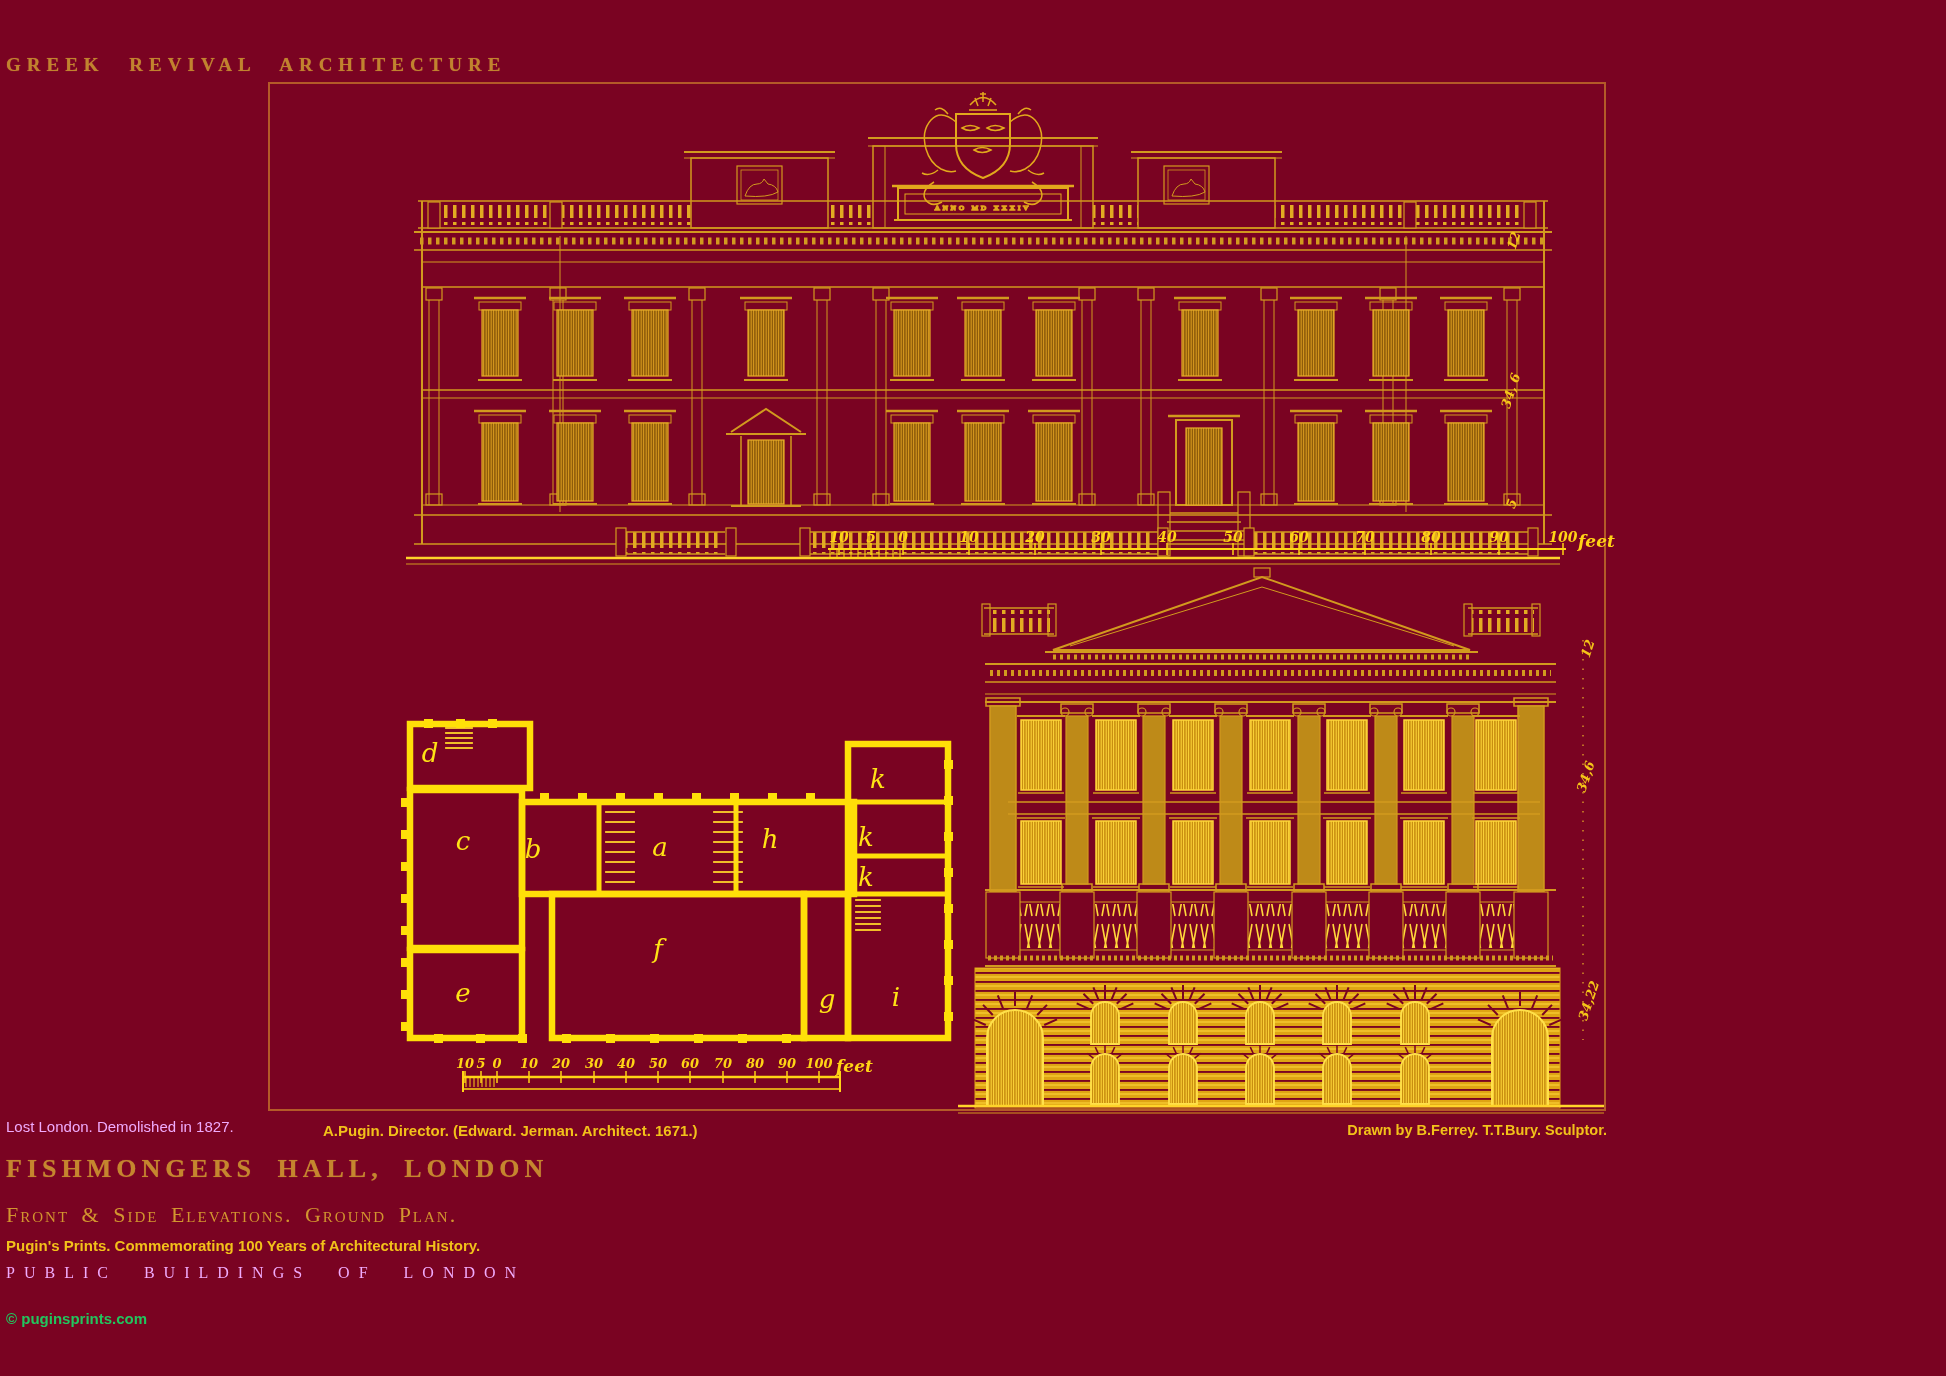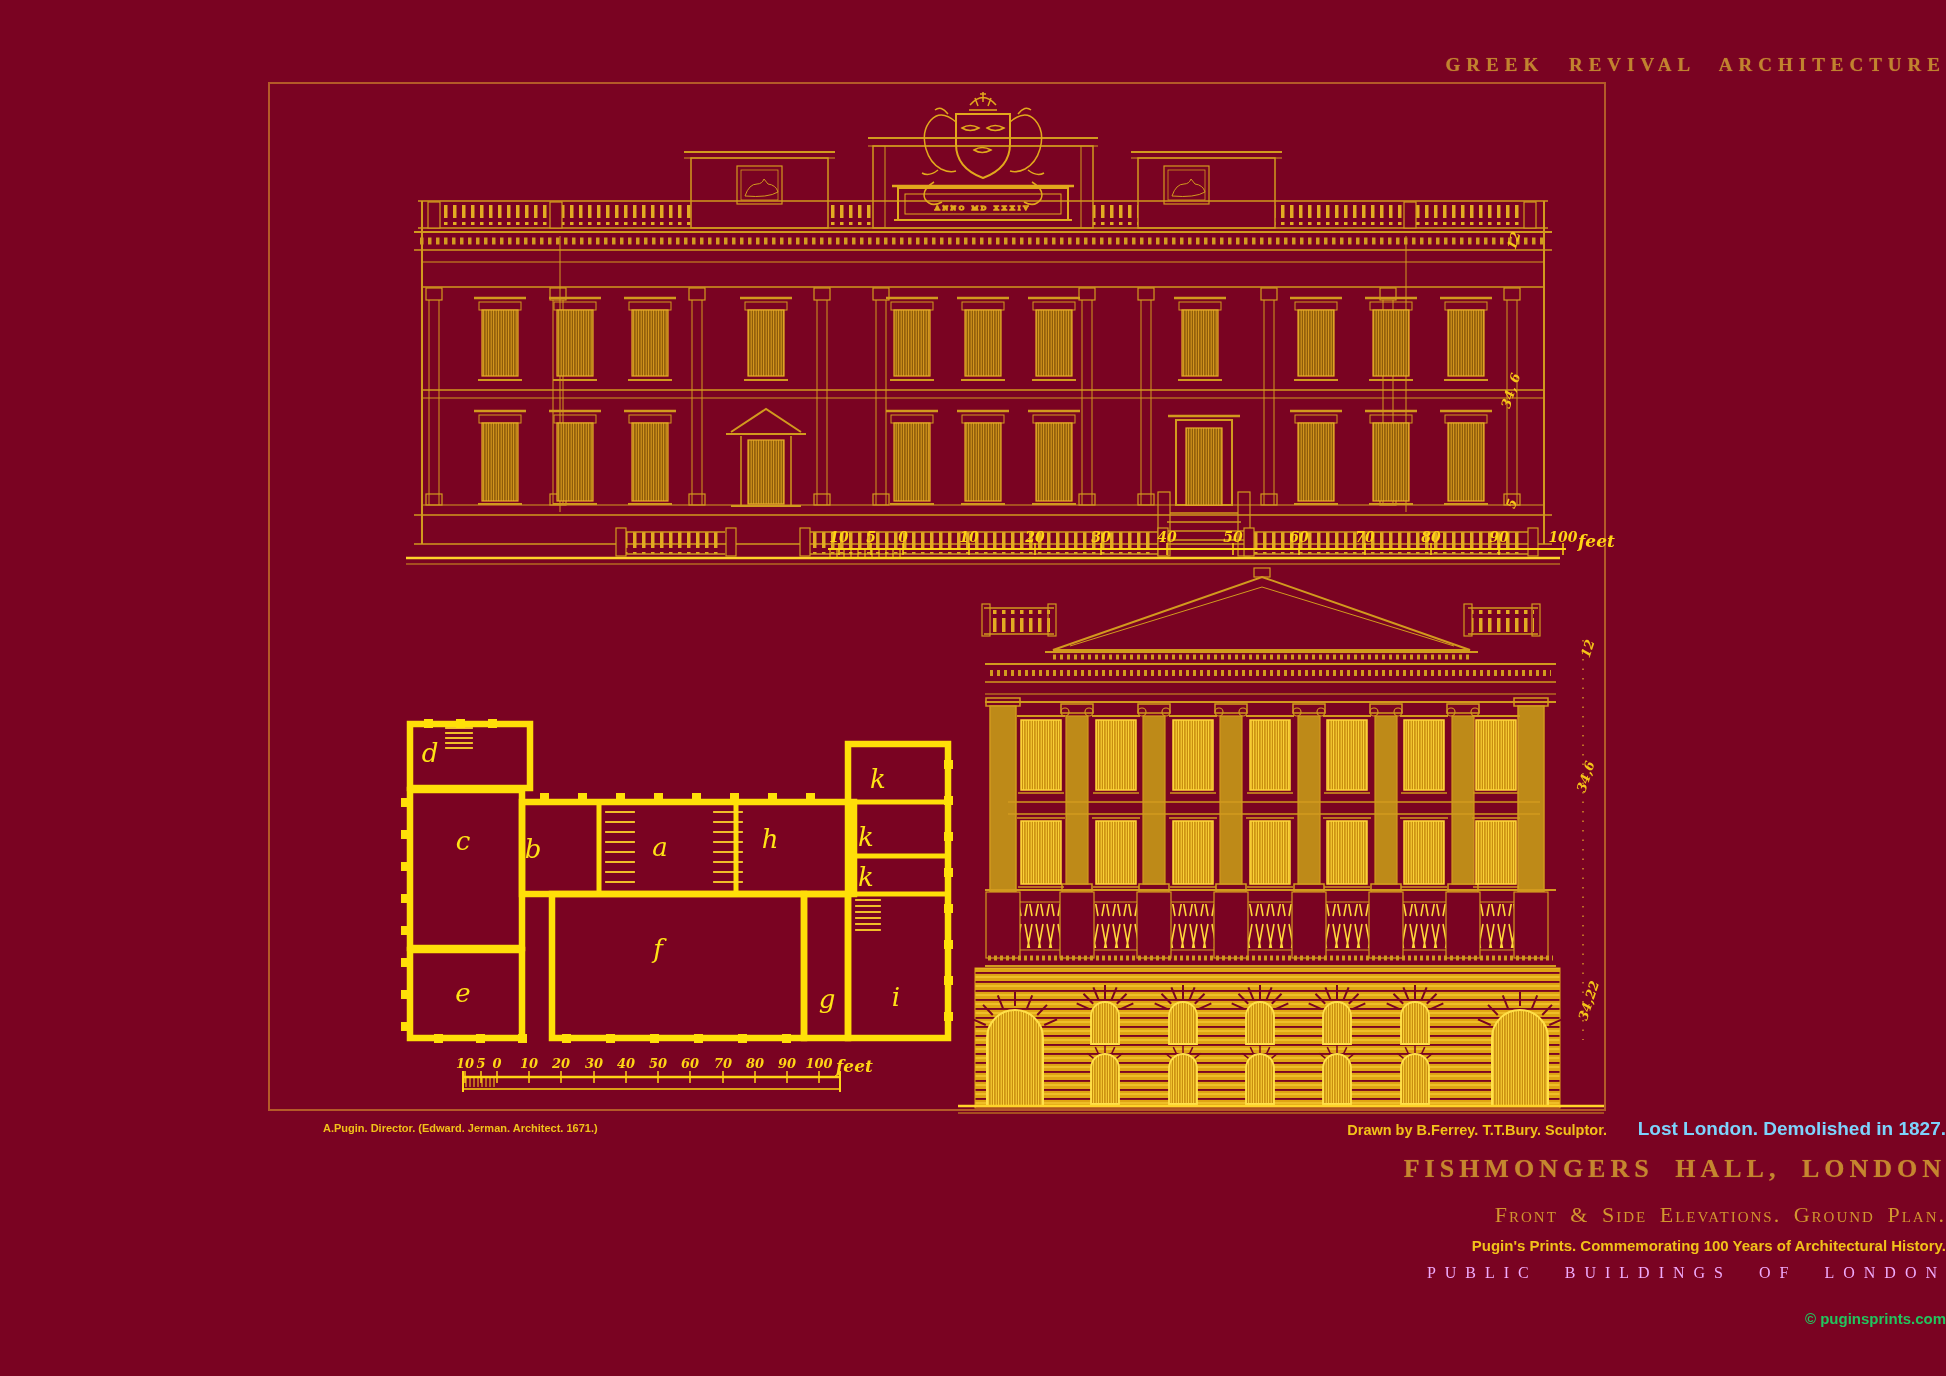--- a/index.html
+++ b/index.html
@@ -1,26 +1,26 @@
 <!DOCTYPE html>
 <html><head>
 <meta charset="utf-8">
 <style>
   html,body{margin:0;padding:0;background:#7a0322;}
   #poster{position:relative;width:1946px;height:1376px;background:#7a0322;overflow:hidden;
           font-family:"Liberation Serif",serif;}
   #art{position:absolute;left:0;top:0;display:block;}
   .txt{position:absolute;white-space:nowrap;}
-  .center{left:6px;right:0;text-align:right;}
+  .center{left:6px;right:0;text-align:left;}
   .t-header{top:54px;font-size:19px;font-weight:bold;letter-spacing:6px;word-spacing:14px;
             color:#c1832e;text-shadow:0 0 1px rgba(255,200,90,.45);}
-  .t-arch{left:323px;top:1122px;font-family:"Liberation Sans",sans-serif;font-size:11px;
+  .t-arch{left:323px;top:1122px;font-family:"Liberation Sans",sans-serif;font-size:15px;
           font-weight:bold;color:#f2c11a;}
-  .t-lost{top:1118px;font-family:"Liberation Sans",sans-serif;font-size:19px;font-weight:bold;
-          color:#7dd3fc;}
+  .t-lost{top:1118px;font-family:"Liberation Sans",sans-serif;font-size:15px;font-weight:normal;
+          color:#f0abfc;}
   .t-drawn{right:339px;top:1122px;font-family:Liberation Sans, sans-serif;font-size:14.5px;
            font-weight:bold;color:#f2c11a;}
   .t-hall{top:1154px;font-size:26px;font-weight:bold;letter-spacing:5px;word-spacing:10px;
           color:#c5862e;text-shadow:0 0 1px rgba(255,200,90,.4);}
   .t-sub{top:1202px;font-size:22px;font-variant:small-caps;letter-spacing:2px;word-spacing:5px;
          color:#d2952f;}
   .t-comm{top:1237px;font-family:"Liberation Sans",sans-serif;font-size:15px;font-weight:bold;
           color:#f2c11a;}
   .t-series{top:1264px;font-size:16px;letter-spacing:9px;word-spacing:14px;color:#f0abfc;}
   .t-web{top:1310px;font-family:"Liberation Sans",sans-serif;font-size:15px;font-weight:bold;

